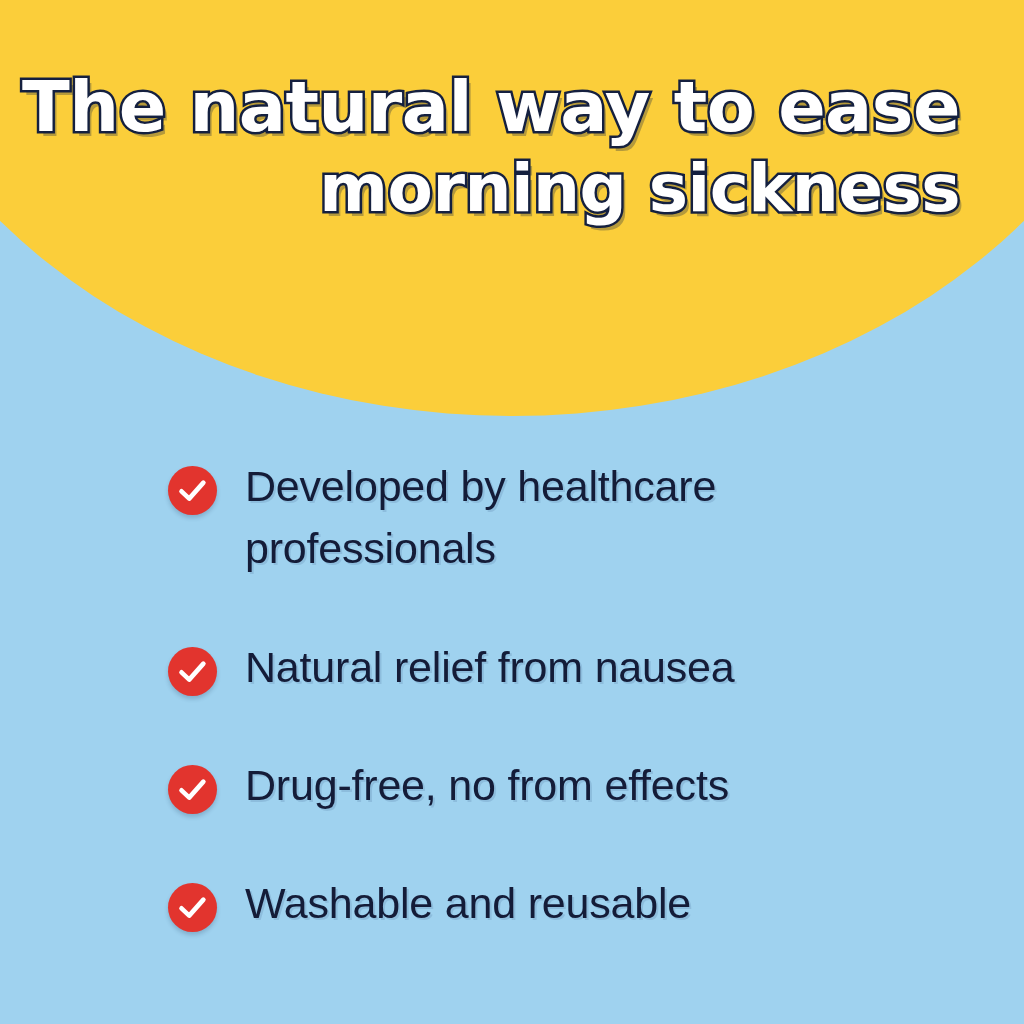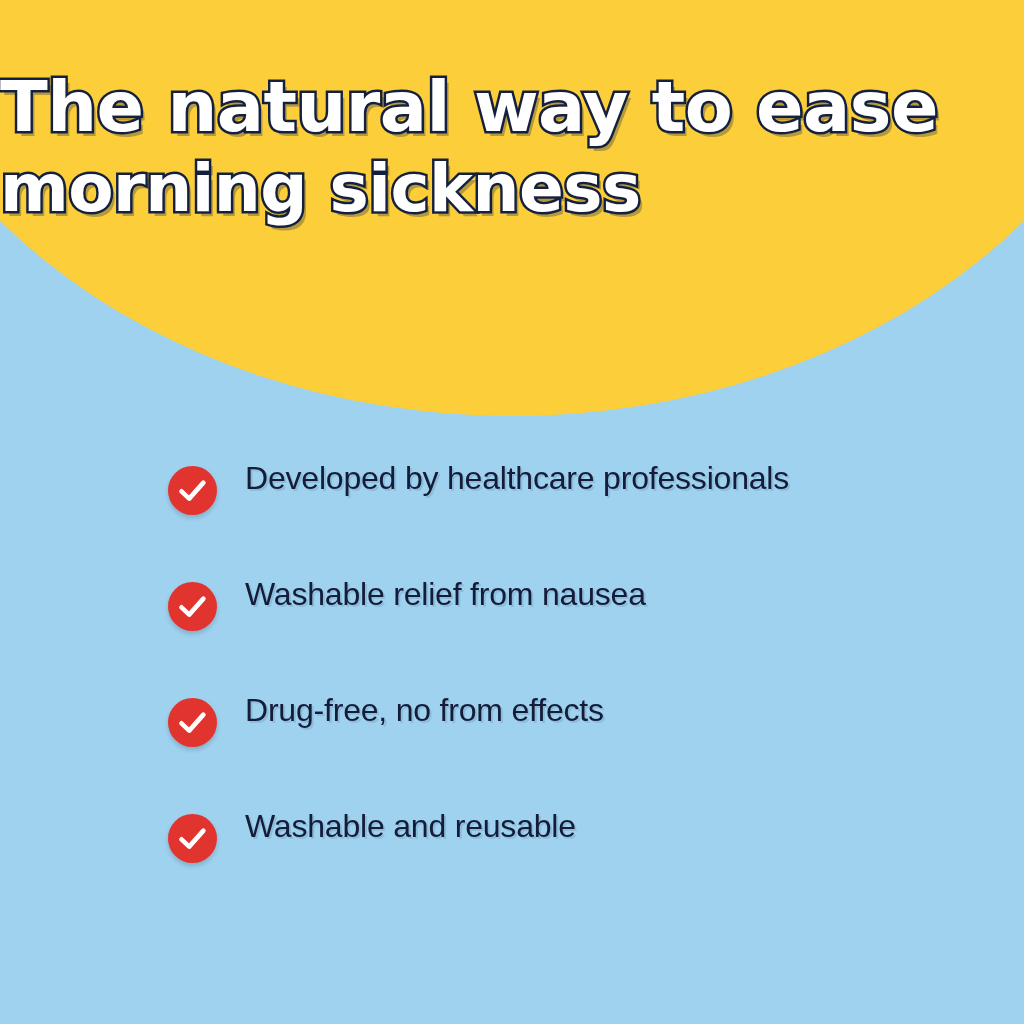--- a/index.html
+++ b/index.html
@@ -37,21 +37,21 @@
     height: 120px;
     background: #FBCE3A;
   }
 
   
   .headline {
     position: absolute;
     left: 0;
     top: 72px;
     width: 960px;
-    text-align: left;
+    text-align: right;
     z-index: 5;
     line-height: 1.0;
   }
   .headline-line {
     display: block;
     font-family: "DejaVu Sans", sans-serif;
     font-weight: bold;
     font-size: 70px;
     letter-spacing: -0.5px;
     color: #ffffff;
@@ -97,21 +97,21 @@
     height: 49px;
     display: block;
   }
 
   .bullet-text {
     flex: 1 1 auto;
     margin-left: 28px;
     color: #141C38;
     font-family: "Liberation Sans", sans-serif;
     font-weight: normal;
-    font-size: 32px;
+    font-size: 43px;
     line-height: 1.45;
     letter-spacing: -0.2px;
     text-shadow: 2px 2px 0 rgba(120, 165, 200, 0.45);
   }
 </style>
 </head>
 <body>
 
 <div id="poster">
 
@@ -133,21 +133,21 @@
       </span>
       <span class="bullet-text">Developed by healthcare professionals</span>
     </div>
 
     <div class="bullet-row">
       <span class="check-badge">
         <svg viewBox="0 0 49 49" aria-hidden="true">
           <path d="M13.5 25.3 L21.2 32.6 L35.4 16.6" fill="none" stroke="#FFFFFF" stroke-width="4.6" stroke-linecap="round" stroke-linejoin="round"></path>
         </svg>
       </span>
-      <span class="bullet-text">Washable relief from nausea</span>
+      <span class="bullet-text">Natural relief from nausea</span>
     </div>
 
     <div class="bullet-row">
       <span class="check-badge">
         <svg viewBox="0 0 49 49" aria-hidden="true">
           <path d="M13.5 25.3 L21.2 32.6 L35.4 16.6" fill="none" stroke="#FFFFFF" stroke-width="4.6" stroke-linecap="round" stroke-linejoin="round"></path>
         </svg>
       </span>
       <span class="bullet-text">Drug-free, no from effects</span>
     </div>

